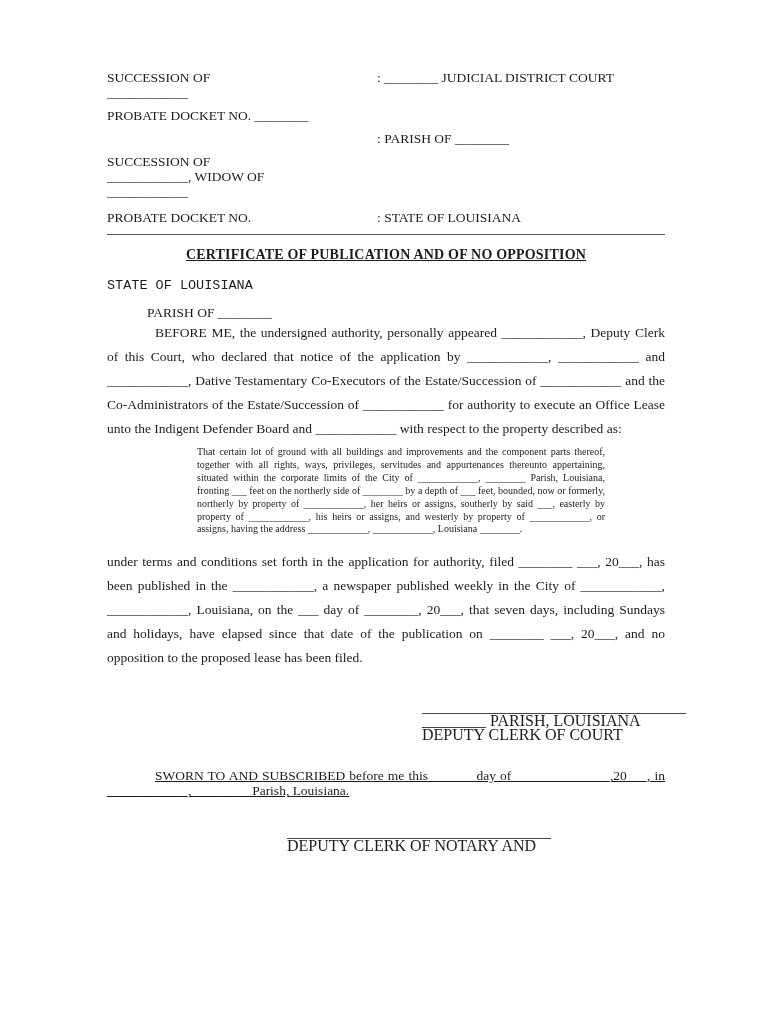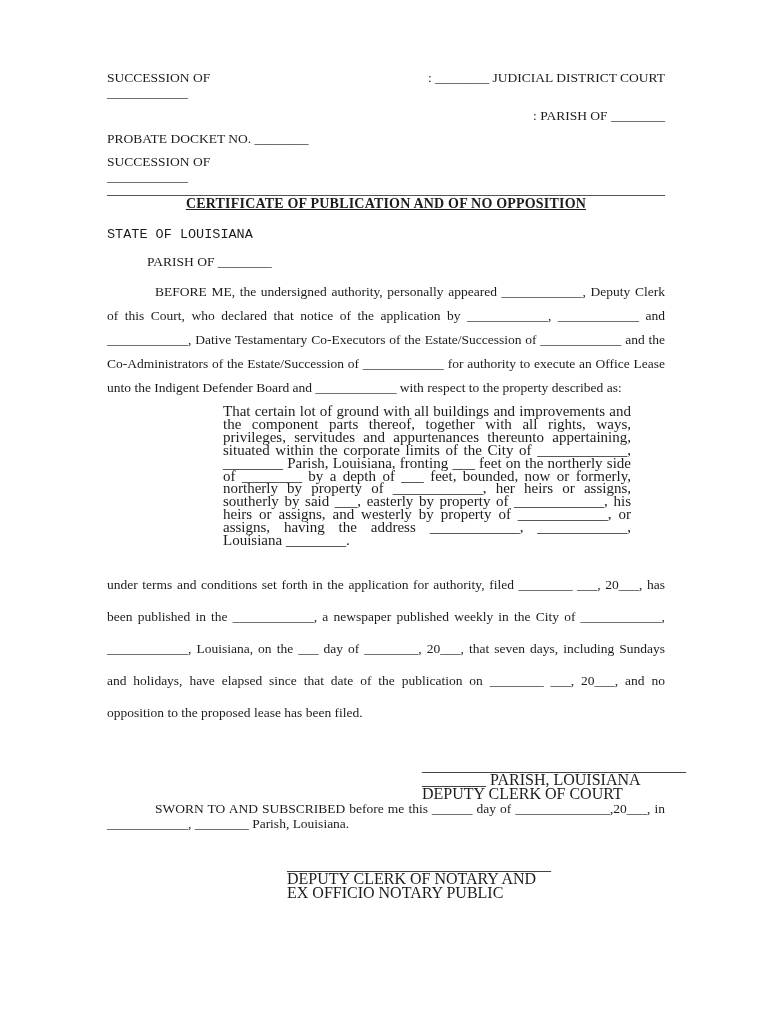--- a/index.html
+++ b/index.html
@@ -21,111 +21,117 @@
     overflow: hidden;
   }
   
   .hrow {
     display: flex;
     align-items: flex-start;
     line-height: 15px;
     margin-bottom: 8px;
   }
   .hleft  { width: 270px; flex: 0 0 270px; }
-  .hright { flex: 1 1 auto; text-align: right; }
+  .hright { flex: 1 1 auto; }
   .hrow-tall { margin-bottom: 11px; }
   .rule {
     border: none;
     border-top: 1px solid #555;
     margin: 9px 0 0 0;
     height: 0;
   }
   
   .doc-title {
+    margin-top: 12px;
     text-align: center;
     font-weight: bold;
     font-size: 14px;
     text-decoration: underline;
     letter-spacing: 0.2px;
   }
   
   .state-line  { margin-top: 15px; line-height: 16px; font-family: Liberation Mono, monospace; }
   .parish-line { margin-top: 11px; line-height: 16px; margin-left: 40px; }
   
   .para {
-    margin-top: 10px;
     line-height: 24px;
     text-align: justify;
     text-align-last: left;
   }
   .para.indent-first { text-indent: 48px; }
   .property-block {
     margin-top: 5px;
-    margin-left: 116px;
+    margin-left: 90px;
     width: 408px;
-    font-size: 15px;
+    font-size: 10px;
     line-height: 12.9px;
     text-align: justify;
     text-align-last: left;
   }
   .closing-para {
-    margin-top: 22px;
-    line-height: 32px;
+    margin-top: 14px;
+    line-height: 24px;
     text-align: justify;
     text-align-last: left;
   }
   
   .sig-block {
     line-height: 14px;
     font-size: 16px;
     white-space: nowrap;
   }
   .sig-clerk  { margin-top: 30px; margin-left: 315px; }
   .sig-notary { margin-top: 27px; margin-left: 180px; }
   .sworn-para {
-    margin-top: 0;
+    margin-top: 26px;
     line-height: 15px;
     text-align: justify;
     text-align-last: left;
     text-indent: 48px;
+    text-decoration: underline;
   }
 </style>
 </head>
 <body>
 
 <div class="page">
 
   <div>
 
     <div class="hrow">
       <div class="hleft">
         <div>SUCCESSION OF</div>
         <div>____________</div>
       </div>
       <div class="hright">: ________ JUDICIAL DISTRICT COURT</div>
     </div>
 
     <div class="hrow">
-      <div class="hleft"></div>
-      <div class="hright">: PARISH OF ________</div>
+      <div class="hleft">PROBATE DOCKET NO. ________</div>
+      <div class="hright"></div>
     </div>
 
     <div class="hrow">
-      <div class="hleft">PROBATE DOCKET NO. ________</div>
-      <div class="hright"></div>
+      <div class="hleft"></div>
+      <div class="hright">: PARISH OF ________</div>
     </div>
 
     <div class="hrow hrow-tall">
       <div class="hleft">
         <div>SUCCESSION OF</div>
+        <div>____________, WIDOW OF</div>
         <div>____________</div>
       </div>
       <div class="hright"></div>
     </div>
 
+    <div class="hrow">
+      <div class="hleft">PROBATE DOCKET NO.</div>
+      <div class="hright">: STATE OF LOUISIANA</div>
+    </div>
 
     <div class="rule"></div>
   </div>
 
   <div class="doc-title">CERTIFICATE OF PUBLICATION AND OF NO OPPOSITION</div>
 
   <div class="state-line">STATE OF LOUISIANA</div>
   <div class="parish-line">PARISH OF ________</div>
 
   <div class="para indent-first">BEFORE ME, the undersigned authority, personally appeared ____________, Deputy Clerk of this Court, who declared that notice of the application by ____________, ____________ and ____________, Dative Testamentary Co-Executors of the Estate/Succession of ____________ and the Co-Administrators of the Estate/Succession of ____________ for authority to execute an Office Lease unto the Indigent Defender Board and ____________ with respect to the property described as:</div>
@@ -138,16 +144,15 @@
     <div>_________________________________</div>
     <div>________ PARISH, LOUISIANA</div>
     <div>DEPUTY CLERK OF COURT</div>
   </div>
 
   <div class="sworn-para">SWORN TO AND SUBSCRIBED before me this ______ day of ______________,20___, in ____________, ________ Parish, Louisiana.</div>
 
   <div class="sig-block sig-notary">
     <div>_________________________________</div>
     <div>DEPUTY CLERK OF NOTARY AND</div>
-    <div>EX OFFICIO NOTARY PUBLIC</div>
   </div>
 
 </div>
 
 </body></html>

